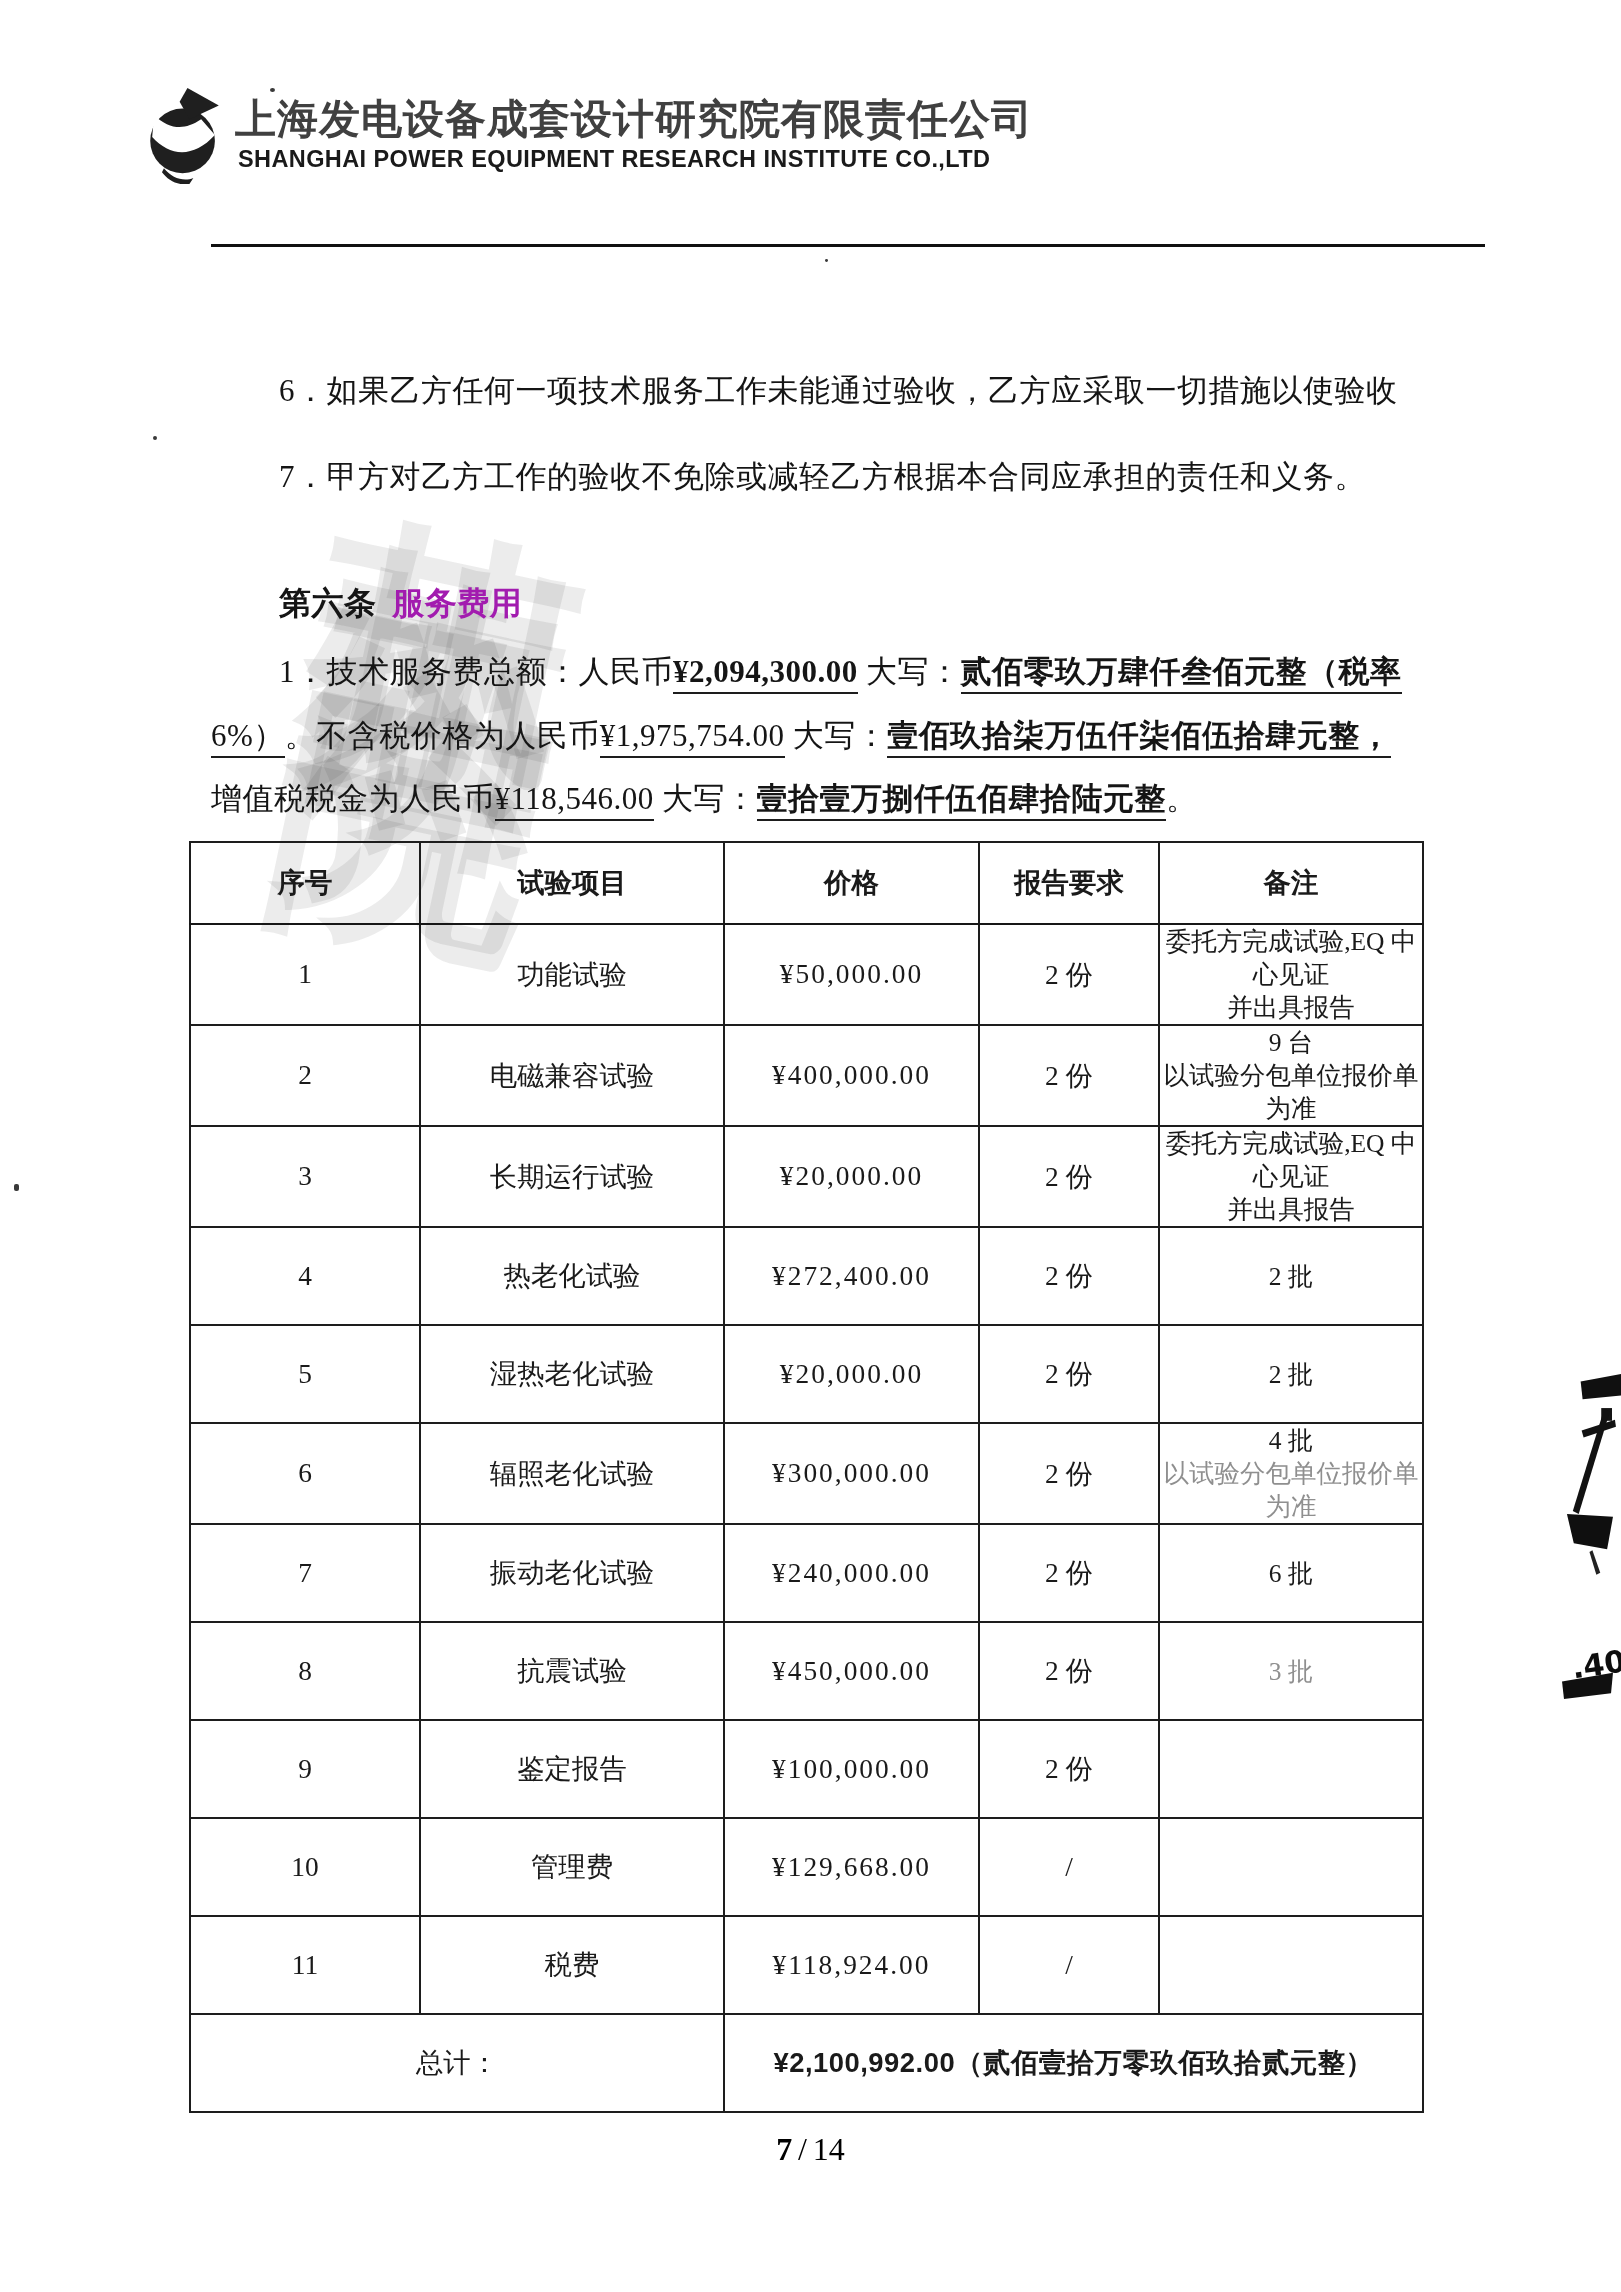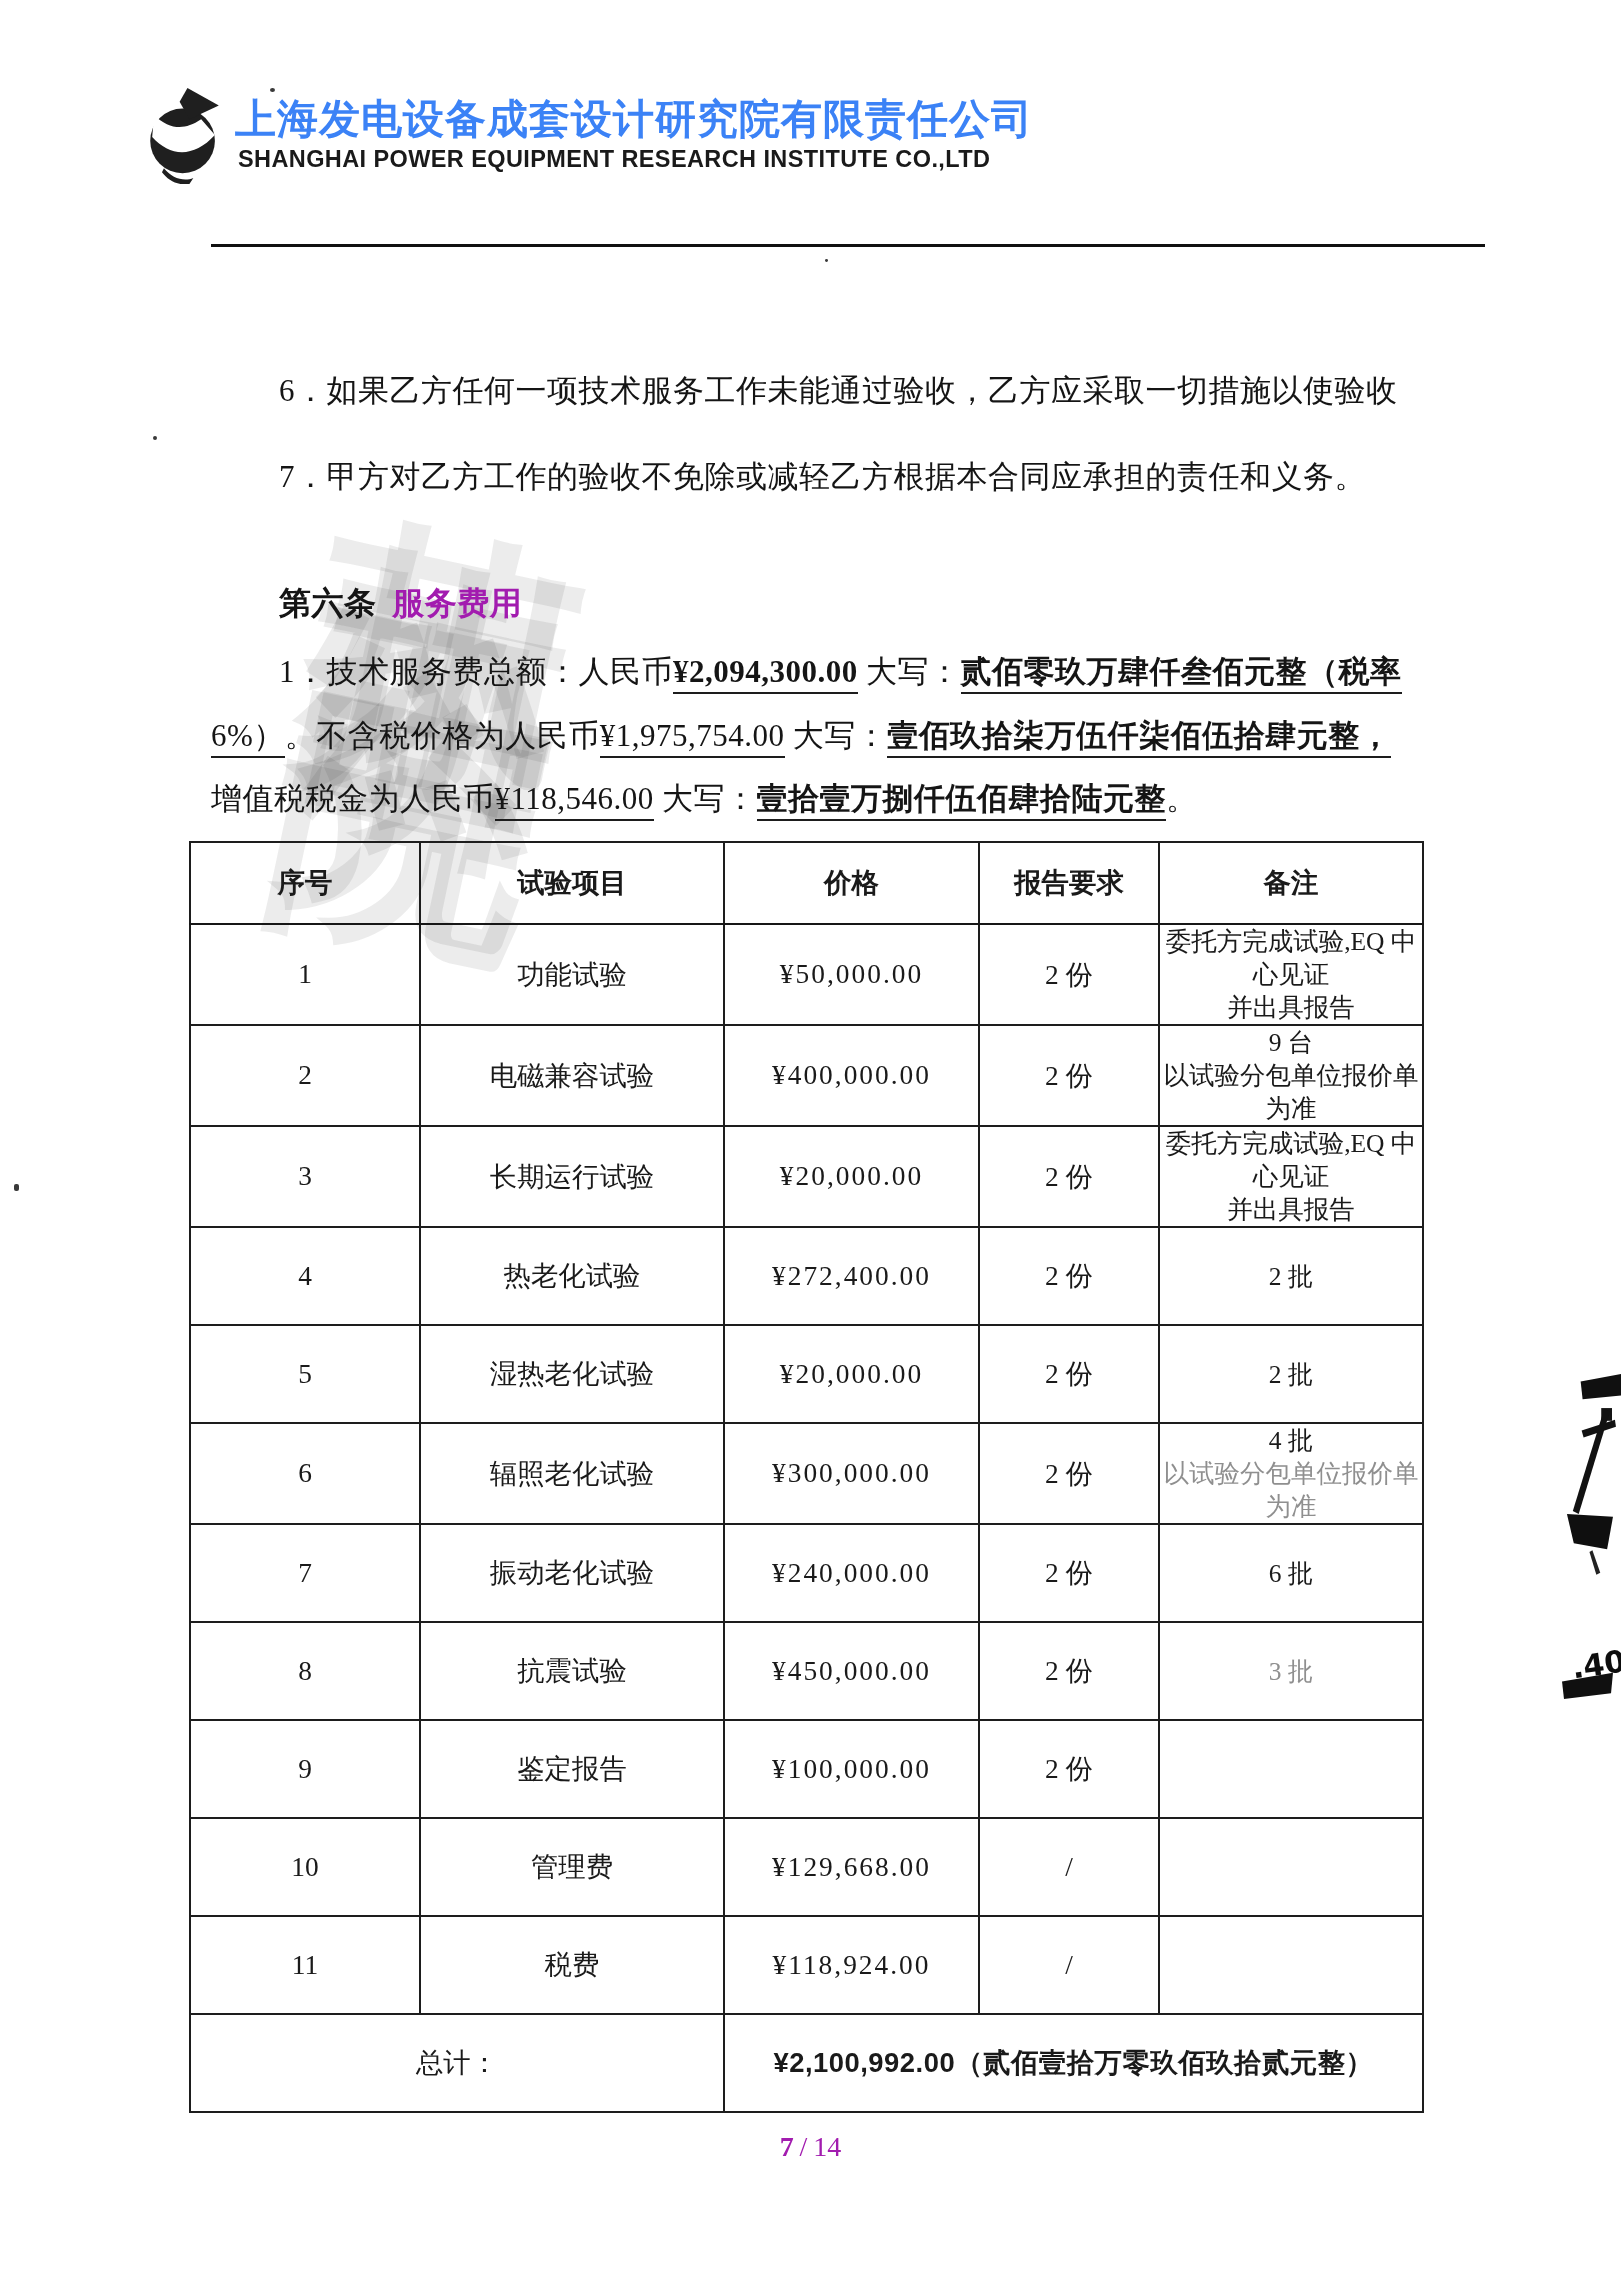--- a/index.html
+++ b/index.html
@@ -18,21 +18,21 @@
     writing-mode:vertical-rl;text-orientation:upright;
     font-size:263px;line-height:1;letter-spacing:27.4px;
     font-weight:bold;color:rgba(40,40,40,0.085);
     transform:rotate(12deg);transform-origin:top left;
     pointer-events:none;white-space:nowrap;
   }
   
   .hdr-logo{position:absolute;left:150px;top:86px;z-index:2;}
   .company-cn{
     position:absolute;left:235px;top:92px;z-index:2;
-    font-size:41px;font-weight:bold;letter-spacing:1px;color:#3b82f6;white-space:nowrap;
+    font-size:41px;font-weight:bold;letter-spacing:1px;color:#404040;white-space:nowrap;
   }
   .company-en{
     position:absolute;left:238px;top:145px;z-index:2;
     font-family:"Liberation Sans","DejaVu Sans",sans-serif;
     font-size:23.5px;font-weight:bold;letter-spacing:0.4px;color:#1a1a1a;white-space:nowrap;
     transform:scaleY(1.05);transform-origin:top left;
   }
   .hdr-rule{position:absolute;left:211px;top:244px;width:1274px;height:2.9px;background:#101010;z-index:2;}
   
   .line{
@@ -60,21 +60,21 @@
   .remark-line{font-size:25.5px;line-height:33px;}
   .total-row td{border-top:2.9px solid #171717;height:97px;}
   .total-label{font-size:27.4px;}
   .total-value{
     font-family:"Liberation Sans","DejaVu Sans",sans-serif;
     font-weight:bold;font-size:26.5px;letter-spacing:0.5px;
   }
   
   .footer{
     position:absolute;left:0;top:2131px;width:1621px;text-align:center;z-index:2;
-    font-size:28px;color:#a21caf;
+    font-size:32px;color:#000000;
   }
   .footer .pg{font-weight:bold;}
   .footer .sep{margin:0 5.9px;}
   
   .speck{position:absolute;background:#3a3a3a;border-radius:50%;z-index:2;}
   .margin-art{position:absolute;left:1554px;top:1362px;z-index:3;}
 </style>
 </head>
 <body>
 

